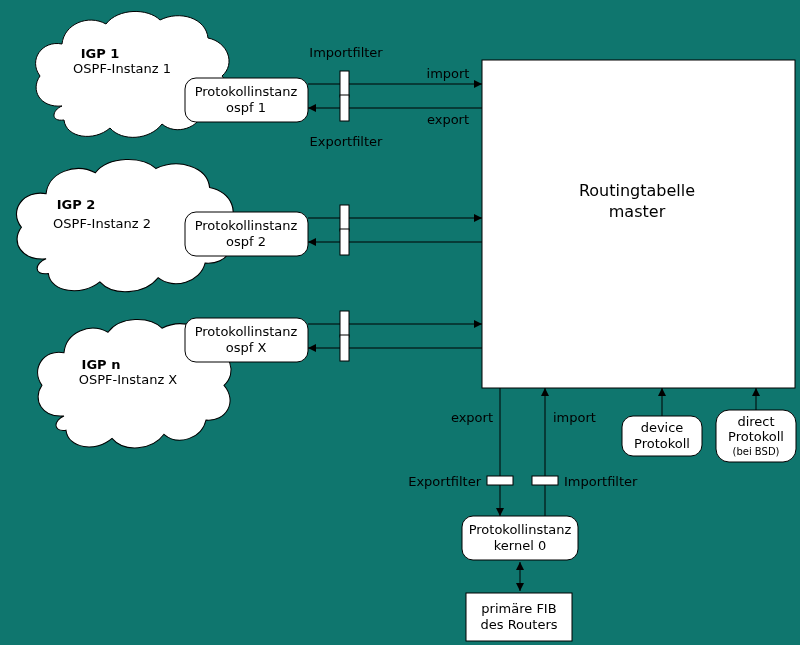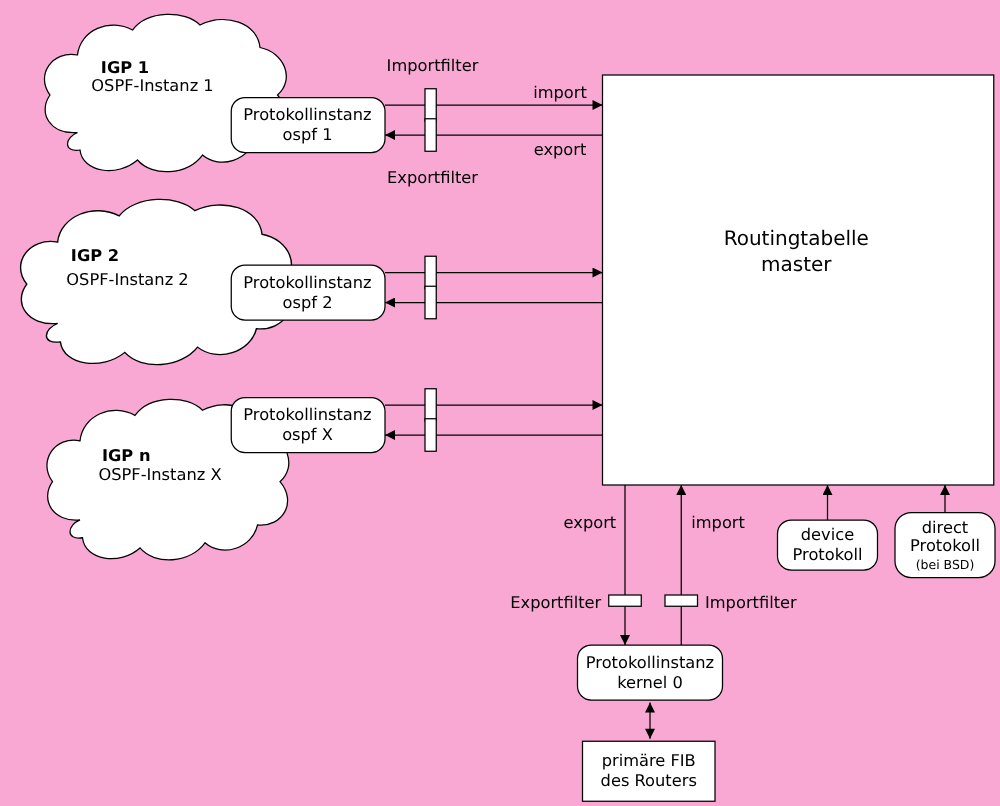--- a/index.html
+++ b/index.html
@@ -5,21 +5,21 @@
   html, body {
     margin: 0;
     padding: 0;
     background: #ffffff;
     font-family: "DejaVu Sans", sans-serif;
   }
   .stage {
     position: relative;
     width: 800px;
     height: 645px;
-    background: #f9a8d4;
+    background: #0f766e;
     overflow: hidden;
   }
   svg text {
     font-family: "DejaVu Sans", sans-serif;
     font-size: 13px;
     fill: #000000;
   }
   svg text.bold { font-weight: bold; }
   svg text.big  { font-size: 16px; }
   svg text.small { font-size: 10px; }

